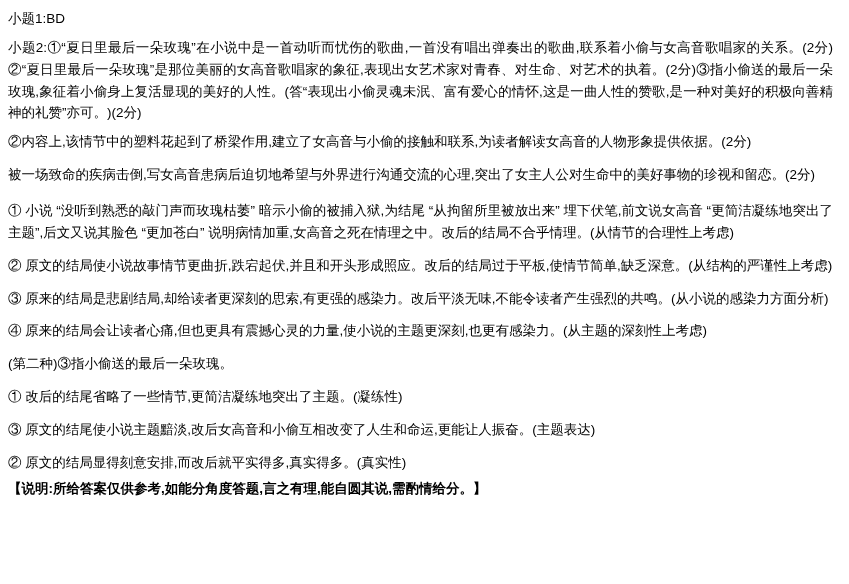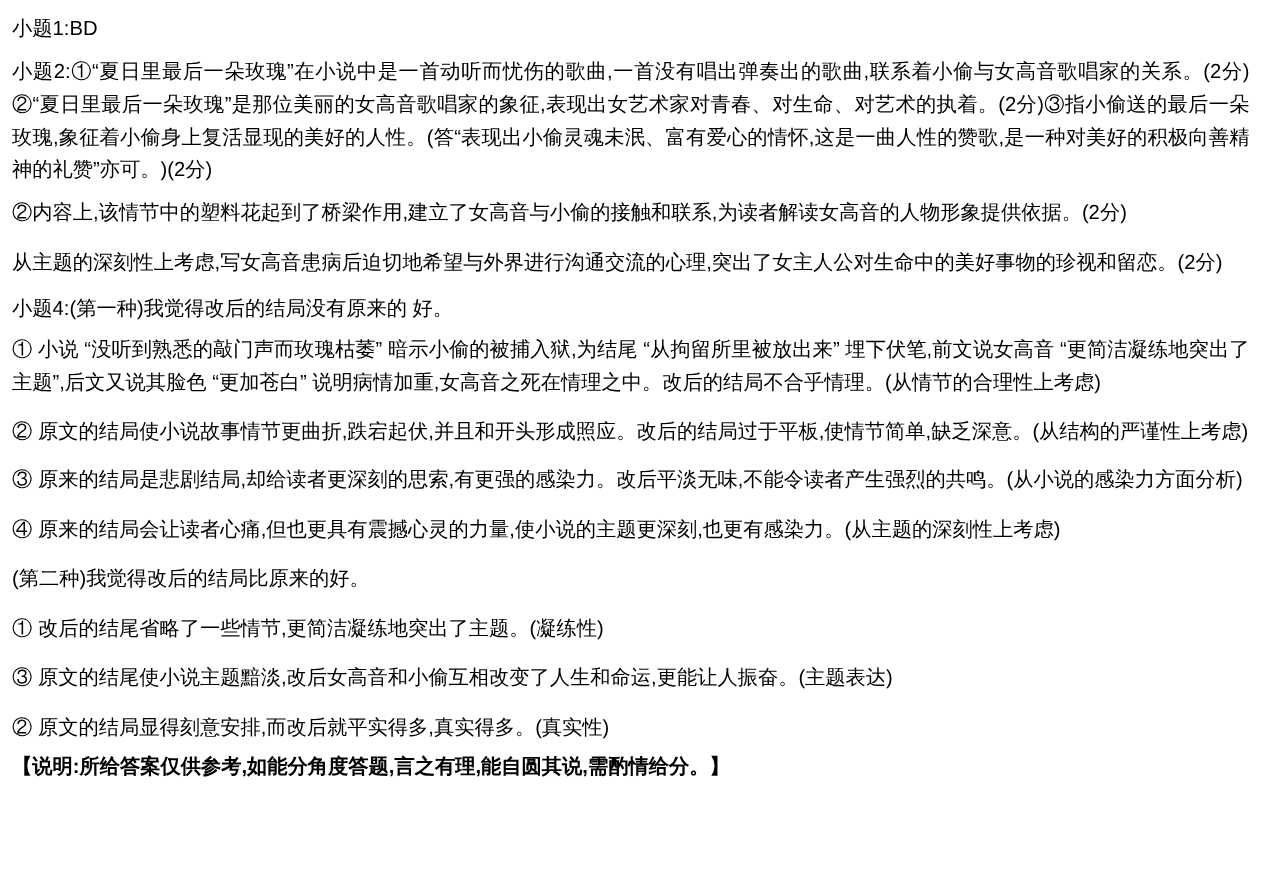--- a/index.html
+++ b/index.html
@@ -55,33 +55,32 @@
   <div class="spacer-sm"></div>
 
   <div class="block">
     <p class="para">小题2:①“夏日里最后一朵玫瑰”在小说中是一首动听而忧伤的歌曲,一首没有唱出弹奏出的歌曲,联系着小偷与女高音歌唱家的关系。(2分)②“夏日里最后一朵玫瑰”是那位美丽的女高音歌唱家的象征,表现出女艺术家对青春、对生命、对艺术的执着。(2分)③指小偷送的最后一朵玫瑰,象征着小偷身上复活显现的美好的人性。(答“表现出小偷灵魂未泯、富有爱心的情怀,这是一曲人性的赞歌,是一种对美好的积极向善精神的礼赞”亦可。)(2分)</p>
   </div>
 
   <div class="spacer-sm"></div>
 
   <div class="block">
     <p class="para">②内容上,该情节中的塑料花起到了桥梁作用,建立了女高音与小偷的接触和联系,为读者解读女高音的人物形象提供依据。(2分)</p>
-    <p class="para">从主题的深刻性上考虑,写女高音患病后迫切地希望与外界进行沟通交流的心理,突出了女主人公对生命中的美好事物的珍视和留恋。(2分)</p>
+    <p class="para">被一场致命的疾病击倒,写女高音患病后迫切地希望与外界进行沟通交流的心理,突出了女主人公对生命中的美好事物的珍视和留恋。(2分)</p>
   </div>
 
   <div class="spacer-md"></div>
 
   <div class="block">
-    <p class="para">小题4:(第一种)我觉得改后的结局没有原来的 好。</p>
     <div class="spacer-sm"></div>
     <p class="para">① 小说 “没听到熟悉的敲门声而玫瑰枯萎” 暗示小偷的被捕入狱,为结尾 “从拘留所里被放出来” 埋下伏笔,前文说女高音 “更简洁凝练地突出了主题”,后文又说其脸色 “更加苍白” 说明病情加重,女高音之死在情理之中。改后的结局不合乎情理。(从情节的合理性上考虑)</p>
     <p class="para">② 原文的结局使小说故事情节更曲折,跌宕起伏,并且和开头形成照应。改后的结局过于平板,使情节简单,缺乏深意。(从结构的严谨性上考虑)</p>
     <p class="para">③ 原来的结局是悲剧结局,却给读者更深刻的思索,有更强的感染力。改后平淡无味,不能令读者产生强烈的共鸣。(从小说的感染力方面分析)</p>
     <p class="para">④ 原来的结局会让读者心痛,但也更具有震撼心灵的力量,使小说的主题更深刻,也更有感染力。(从主题的深刻性上考虑)</p>
-    <p class="para">(第二种)我觉得改后的结局比原来的好。</p>
+    <p class="para">(第二种)③指小偷送的最后一朵玫瑰。</p>
     <p class="para">① 改后的结尾省略了一些情节,更简洁凝练地突出了主题。(凝练性)</p>
     <p class="para">③ 原文的结尾使小说主题黯淡,改后女高音和小偷互相改变了人生和命运,更能让人振奋。(主题表达)</p>
     <p class="para">② 原文的结局显得刻意安排,而改后就平实得多,真实得多。(真实性)</p>
   </div>
 
   <div class="block note">
     <p class="para">【说明:所给答案仅供参考,如能分角度答题,言之有理,能自圆其说,需酌情给分。】</p>
   </div>
 
 </div>

